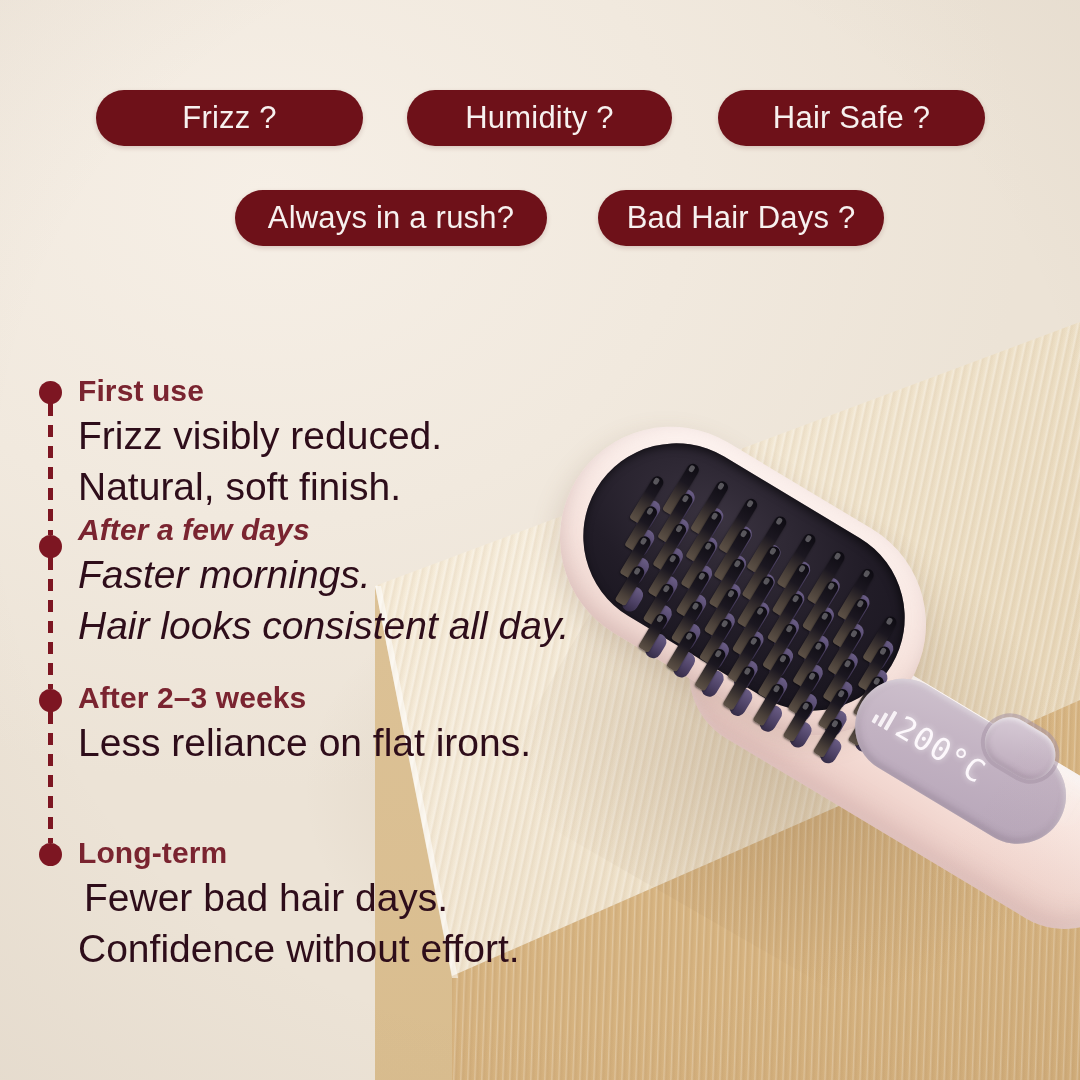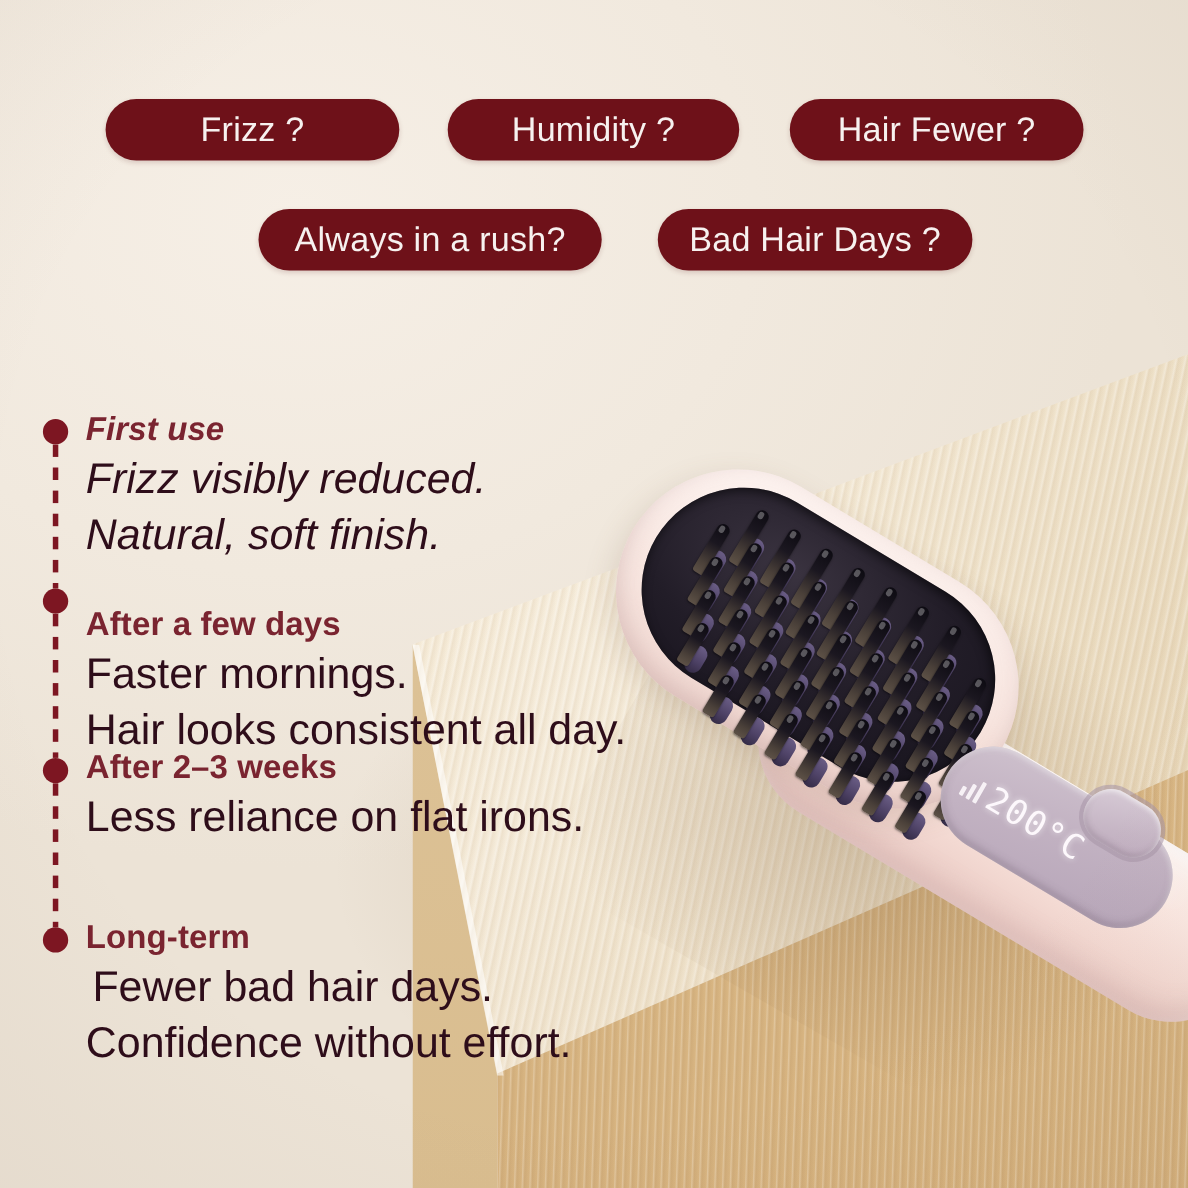--- a/index.html
+++ b/index.html
@@ -277,22 +277,22 @@
   }
   .tl-line1, .tl-line2 {
     font-size: 39px;
     color: #2e0d1a;
     line-height: 1.32;
     white-space: nowrap;
     margin: 0;
   }
   .tl-indent { padding-left: 6px; }
 
-  #tl-item-0 { top: 375px; font-style: italic; }
-  #tl-item-1 { top: 552px; }
+  #tl-item-0 { top: 375px; }
+  #tl-item-1 { top: 514px; font-style: italic; }
   #tl-item-2 { top: 682px; }
   #tl-item-3 { top: 837px; }
 
   #tl-dot-0 { top: 381px; }
   #tl-dot-1 { top: 535px; }
   #tl-dot-2 { top: 689px; }
   #tl-dot-3 { top: 843px; }
 
   #tl-line-0 { top: 404px; height: 131px; }
   #tl-line-1 { top: 558px; height: 131px; }
@@ -440,21 +440,21 @@
 
   <div class="bg-vignette"></div>
 
   <div class="pill" id="pill-0">
     <span>Frizz ?</span>
   </div>
   <div class="pill" id="pill-1">
     <span>Humidity ?</span>
   </div>
   <div class="pill" id="pill-2">
-    <span>Hair Fewer ?</span>
+    <span>Hair Safe ?</span>
   </div>
   <div class="pill" id="pill-3">
     <span>Always in a rush?</span>
   </div>
   <div class="pill" id="pill-4">
     <span>Bad Hair Days ?</span>
   </div>
 
   <div class="timeline">
 

